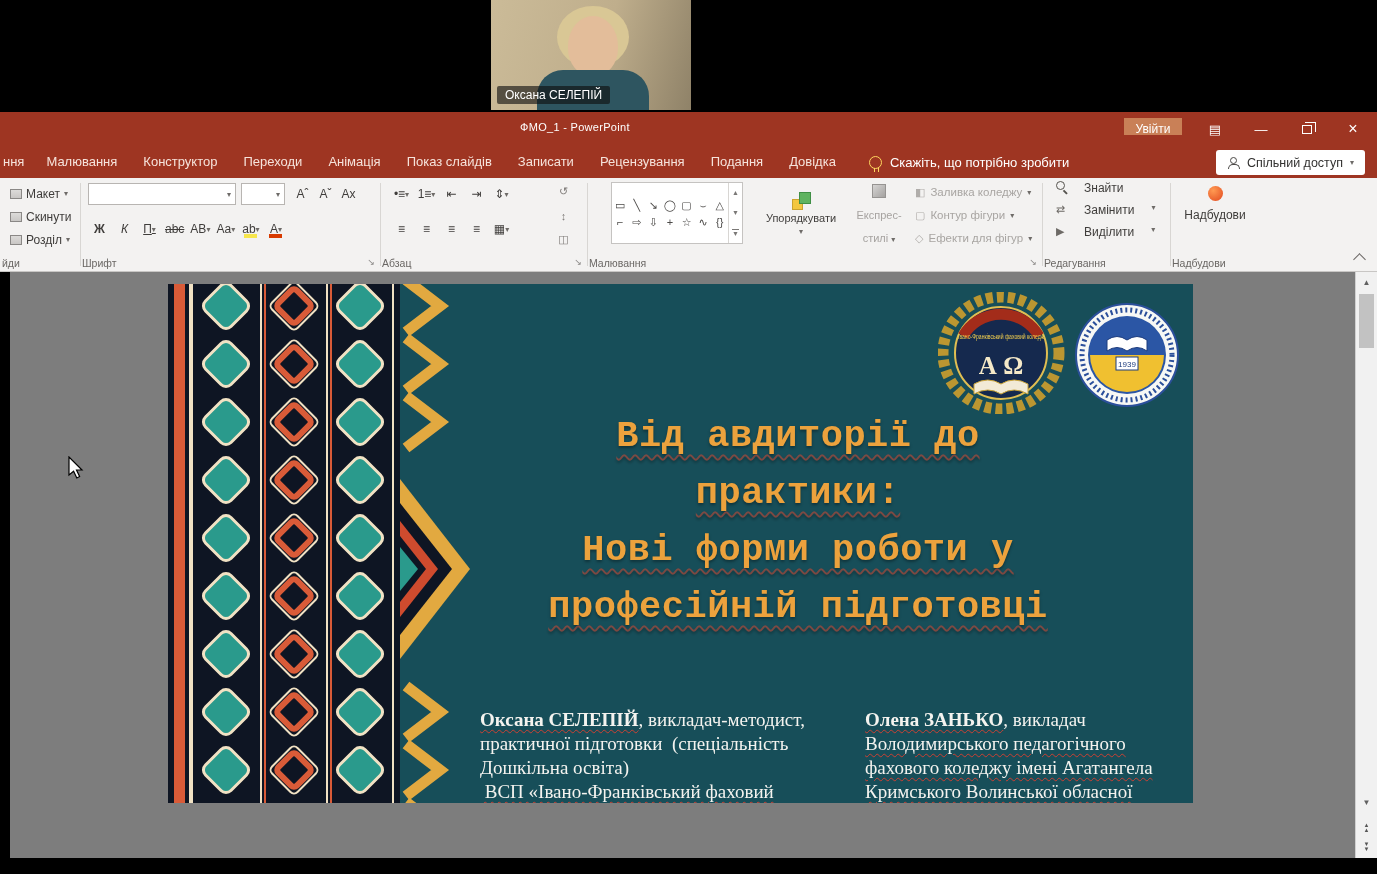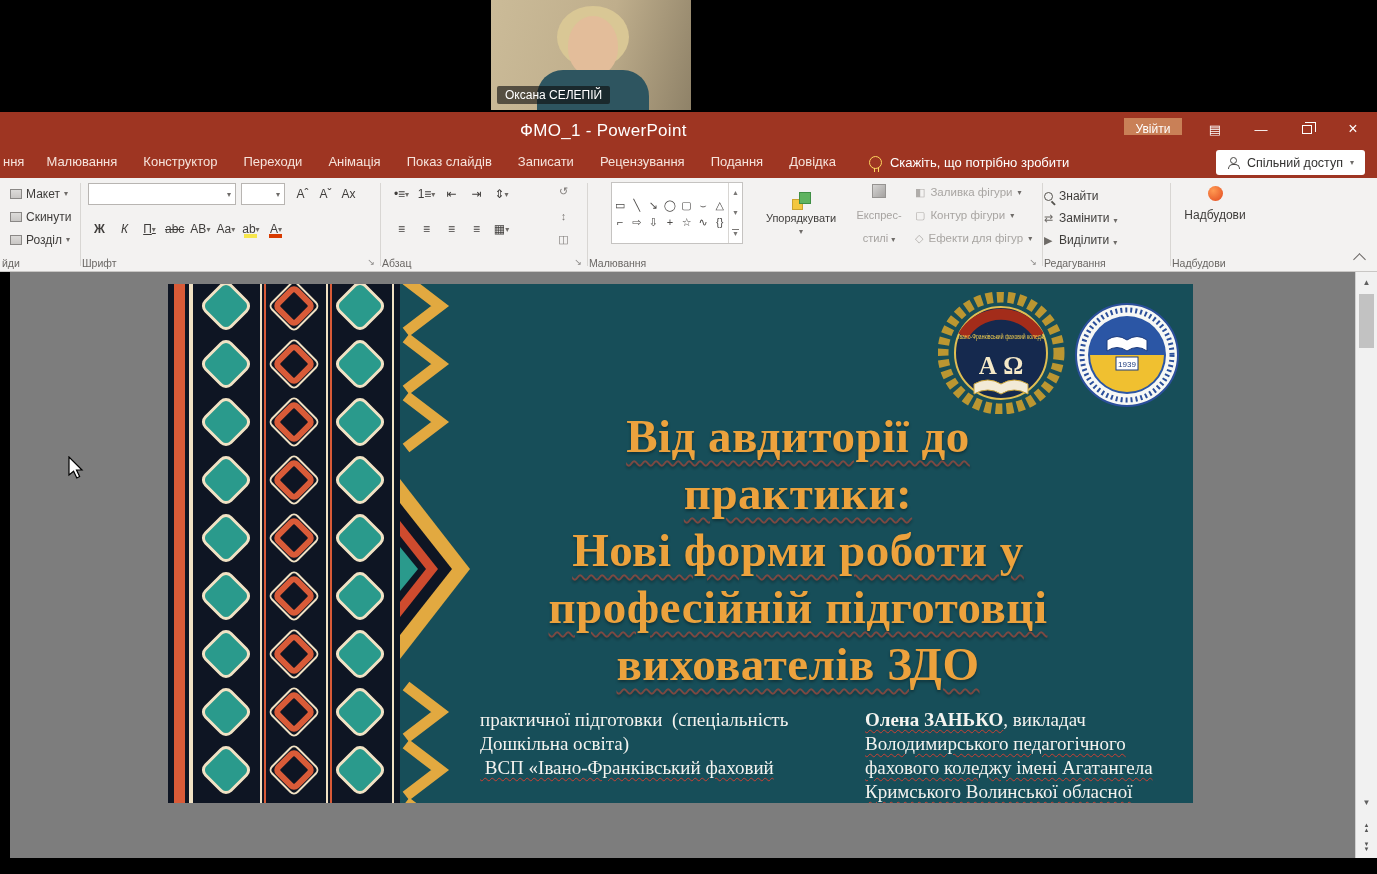--- a/index.html
+++ b/index.html
@@ -9,21 +9,21 @@
   
   #webcam{position:absolute;left:491px;top:0;width:200px;height:110px;overflow:hidden;
     background:linear-gradient(105deg,#cbbb98 0%,#bfae8c 55%,#8f8268 100%)}
   #webcam .hair{position:absolute;left:66px;top:6px;width:72px;height:62px;border-radius:50%;background:#d9c795}
   #webcam .head{position:absolute;left:77px;top:16px;width:50px;height:60px;border-radius:50% 50% 46% 46%;background:#e3bd9a}
   #webcam .vbody{position:absolute;left:46px;top:70px;width:112px;height:44px;border-radius:26px 26px 0 0;background:#2e5560}
   #webcam .name{position:absolute;left:6px;bottom:6px;background:rgba(15,15,15,.62);color:#fff;font-size:12px;padding:2px 8px;border-radius:2px;white-space:nowrap}
 
   
   #titlebar{position:absolute;left:0;top:112px;width:1377px;height:34px;background:var(--titlebar,#9e3522);color:#fff}
-  #titlebar .title{position:absolute;left:520px;top:9px;font-size:17px;letter-spacing:.3px}
+  #titlebar .title{position:absolute;left:520px;top:9px;font-size:11px;letter-spacing:.3px}
   #signin{position:absolute;left:1124px;top:6px;width:58px;height:17px;line-height:23px;text-align:center;
     background:#c98057;color:#fff;font-size:12px;cursor:default}
   .winctl{position:absolute;top:0;width:46px;height:34px;display:flex;align-items:center;justify-content:center;color:#fff;font-size:13px}
   #ctl-ribbonopts{left:1192px}#ctl-min{left:1238px}#ctl-restore{left:1284px}#ctl-close{left:1330px;font-size:16px}
   .restore-ic{width:10px;height:9px;border:1px solid #fff;position:relative}
   .restore-ic::before{content:"";position:absolute;left:2px;top:-4px;width:10px;height:9px;border:1px solid #fff;border-bottom:none;border-left:none}
 
   
   #tabsrow{position:absolute;left:0;top:146px;width:1377px;height:32px;background:var(--titlebar,#9e3522);display:flex;align-items:center}
   .tab{padding:0 13px;line-height:32px;font-size:13px;color:#f6e3db;white-space:nowrap}
@@ -73,36 +73,36 @@
   #arrange-btn{position:absolute;left:168px;top:3px;width:88px;height:66px;display:flex;flex-direction:column;align-items:center;justify-content:center;gap:3px;font-size:11px;color:#3f3d3b;text-align:center}
   .arr-ic{position:relative;width:19px;height:17px}
   .arr-ic::before{content:"";position:absolute;left:0;top:7px;width:9px;height:9px;background:#f3c73f;border:1px solid #caa32f}
   .arr-ic::after{content:"";position:absolute;right:0;top:0;width:10px;height:10px;background:#5fb360;border:1px solid #3f8f45}
   #quick-btn{position:absolute;left:258px;top:3px;width:64px;height:66px;display:flex;flex-direction:column;align-items:center;justify-content:center;gap:11px;font-size:11px;color:#a6a3a0;text-align:center}
   .qs-ic{width:14px;height:14px;background:linear-gradient(135deg,#d6d5d4,#a4a2a0);border:1px solid #969492}
   #draw-rightcol{position:absolute;left:326px;top:4px;display:flex;flex-direction:column;gap:3px}
   .draw-btn{display:flex;align-items:center;gap:5px;font-size:11.5px;height:20px;color:#a8a5a2;white-space:nowrap}
   .dicon{font-size:11px;color:#b0adaa}
   #edit-buttons{position:absolute;top:3px;left:0;right:0}
-  .ebtn{display:flex;align-items:flex-end;gap:4px;font-size:12px;color:#3f3d3b;height:22px;padding-left:0;white-space:nowrap}
+  .ebtn{display:flex;align-items:flex-start;gap:17px;font-size:12px;color:#3f3d3b;height:22px;padding-left:12px;white-space:nowrap}
   .eicon{font-size:11px;color:#6d6a66;min-width:11px}
   .find-ic{width:11px;height:11px;position:relative;display:inline-block}
   .find-ic::before{content:"";position:absolute;left:0;top:0;width:7px;height:7px;border:1.5px solid #56544f;border-radius:50%}
   .find-ic::after{content:"";position:absolute;right:0px;bottom:0;width:4.5px;height:1.5px;background:#56544f;transform:rotate(45deg)}
   #addin-btn{position:absolute;left:0;top:8px;width:100%;display:flex;flex-direction:column;align-items:center;gap:7px;font-size:12px;color:#3f3d3b}
   .add-ic{width:15px;height:15px;border-radius:50%;background:radial-gradient(circle at 35% 30%,#ff9a52,#e2491f)}
   #ribbon-collapse{position:absolute;right:13px;bottom:7px;width:9px;height:9px;border-top:1.6px solid #6a6764;border-right:1.6px solid #6a6764;transform:rotate(-45deg)}
 
   
   #slidearea{position:absolute;left:0;top:272px;width:1377px;height:586px;background:#7d7d7d}
   #slidearea .leftblack{position:absolute;left:0;top:0;width:10px;height:100%;background:#000}
   #slide{position:absolute;left:168px;top:12px;width:1025px;height:519px;background:var(--slide-bg,#174e59);overflow:hidden}
   #pattern{position:absolute;left:0;top:0}
   #slide-title{position:absolute;left:300px;top:124px;width:660px;text-align:center}
-  .title-line{font-family:Liberation Serif, serif;font-weight:bold;font-size:47px;line-height:57px;letter-spacing:.5px;
+  .title-line{font-family:Liberation Mono, monospace;font-weight:bold;font-size:37px;line-height:57px;letter-spacing:.5px;
     color:var(--title-color,#eca23d);text-shadow:0 2px 3px rgba(0,0,0,.35);
     text-decoration:underline wavy rgba(210,75,55,.55) 1.5px;text-underline-offset:8px}
   .credits{position:absolute;top:424px;font-family:"Liberation Serif",serif;font-size:19px;line-height:24px;color:#f4f3ef}
   #credits-left{left:312px;width:360px}
   #credits-right{left:697px;width:315px}
   .credit-line{white-space:pre}
   .credit-line .b{font-weight:bold}
   .sq{text-decoration:underline wavy rgba(255,60,40,.75) 1px;text-underline-offset:3px}
 
   
@@ -334,21 +334,21 @@
         <span class="caret">▾</span>
       </div>
       <div id="quick-btn">
         <span class="qs-ic"></span>
         <span>Експрес-</span>
         <span><span>стилі</span> <span class="caret">▾</span></span>
       </div>
       <div id="draw-rightcol">
           <div class="draw-btn">
             <span class="dicon">◧</span>
-            <span>Заливка фігури</span>
+            <span>Заливка коледжу</span>
             <span class="caret">▾</span>
           </div>
           <div class="draw-btn">
             <span class="dicon">▢</span>
             <span>Контур фігури</span>
             <span class="caret">▾</span>
           </div>
           <div class="draw-btn">
             <span class="dicon">◇</span>
             <span>Ефекти для фігур</span>
@@ -474,23 +474,23 @@
         <path d="M37 38 Q47 31 57 38 Q67 31 77 38 L77 49 Q67 42 57 49 Q47 42 37 49 Z" fill="#ffffff" stroke="#1d3c7e" stroke-width="1"></path>
         <rect x="46" y="55" width="22" height="13" fill="#ffffff" stroke="#1d3c7e"></rect>
         <text x="57" y="65" text-anchor="middle" font-size="8" fill="#1d3c7e">1939</text>
       </svg>
 
       <div id="slide-title">
           <div class="title-line">Від авдиторії до</div>
           <div class="title-line">практики:</div>
           <div class="title-line">Нові форми роботи у</div>
           <div class="title-line">професійній підготовці</div>
-          <div class="title-line">вихователів ЗДО</div>
         </div>
       <div id="credits-left" class="credits">
+          <div class="credit-line"><span class="b sq">Оксана СЕЛЕПІЙ</span><span>, викладач-методист,</span></div>
           <div class="credit-line"><span>практичної підготовки  (спеціальність</span></div>
           <div class="credit-line"><span>Дошкільна освіта)</span></div>
           <div class="credit-line"><span class="sq"> ВСП «Івано-Франківський фаховий</span></div>
         </div>
       <div id="credits-right" class="credits">
           <div class="credit-line"><span class="b sq">Олена ЗАНЬКО</span><span>, викладач</span></div>
           <div class="credit-line"><span class="sq">Володимирського педагогічного</span></div>
           <div class="credit-line"><span class="sq">фахового коледжу імені Агатангела</span></div>
           <div class="credit-line"><span class="sq">Кримського Волинської обласної</span></div>
           <div class="credit-line"><span>ради</span></div>

